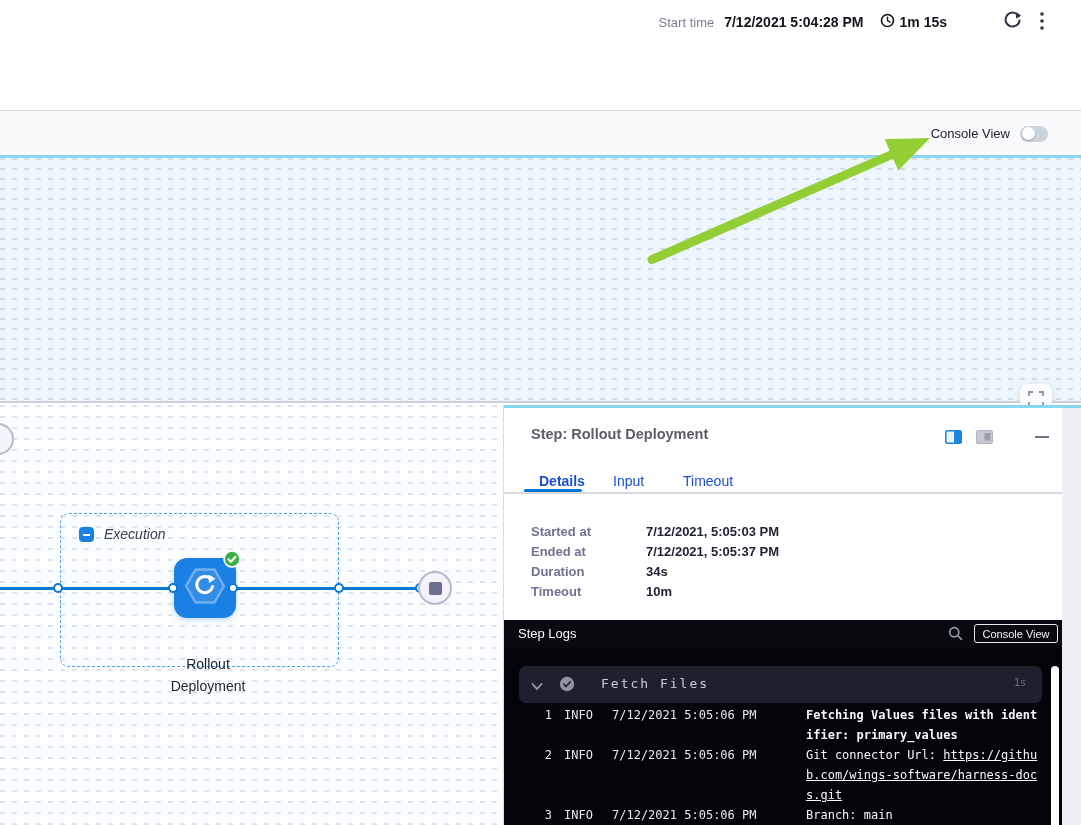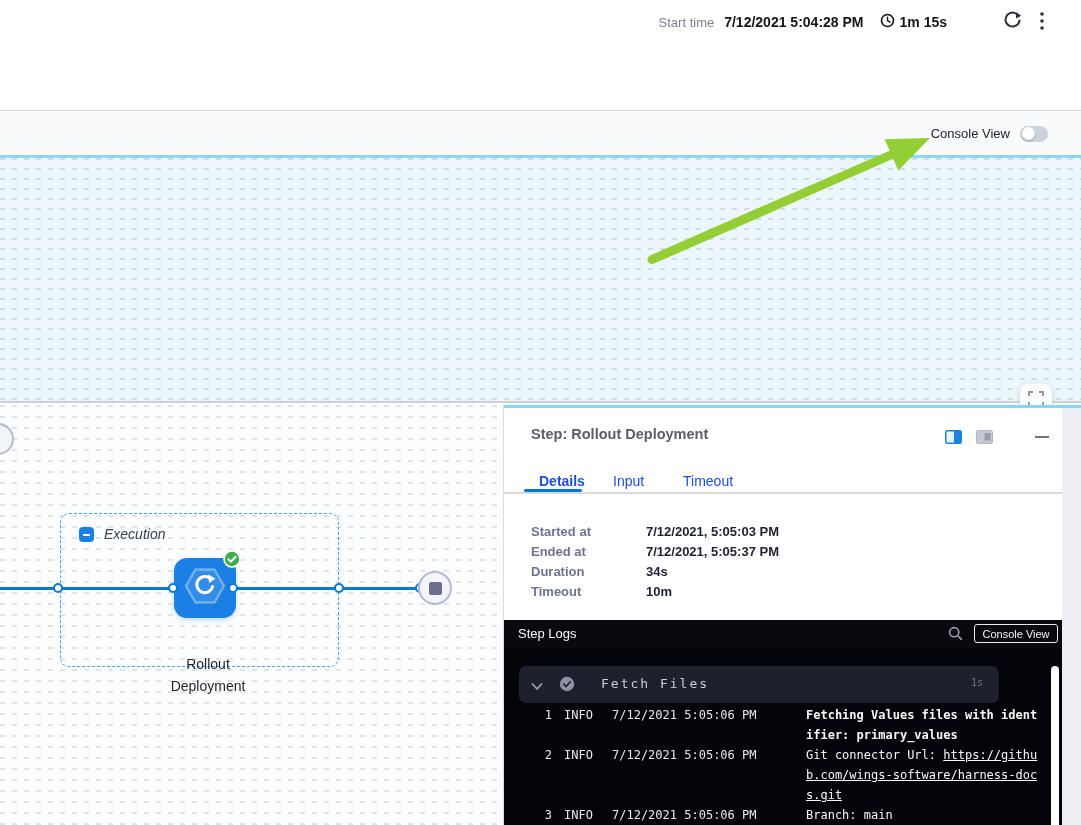--- a/index.html
+++ b/index.html
@@ -88,21 +88,21 @@
   .detail-row { display:flex; height:20px; align-items:center; }
   .detail-label { width:115px; font-size:13px; font-weight:600; color:#6f7391; }
   .detail-value { font-size:13px; font-weight:700; color:#1e2033; }
 
   
   .logs-bar { position:absolute; left:0; right:0; top:215px; height:28px; background:#090a10; }
   .logs-title { position:absolute; left:14px; top:6px; font-size:13px; color:#fafafa; }
   .logs-search-btn { position:absolute; left:444px; top:6px; }
   .logs-console-btn { position:absolute; left:470px; top:4px; width:84px; height:19px; background:none; border:1px solid #e9eaef; border-radius:3px; color:#f2f3f5; font-size:11px; font-family:"Liberation Sans",sans-serif; cursor:pointer; }
   .logs-body { position:absolute; left:0; right:0; top:243px; bottom:0; background:#030409; font-family:"DejaVu Sans Mono",monospace; }
-  .fetch-row { position:absolute; left:15px; top:18px; width:480px; height:37px; background:#1e212d; border-radius:7px; border:none; cursor:pointer; text-align:left; }
+  .fetch-row { position:absolute; left:15px; top:18px; width:523px; height:37px; background:#1e212d; border-radius:7px; border:none; cursor:pointer; text-align:left; }
   .fetch-chevron { position:absolute; left:12px; top:13px; }
   .fetch-check { position:absolute; left:40px; top:10px; }
   .fetch-name { position:absolute; left:82px; top:10px; font-family:"DejaVu Sans Mono",monospace; font-size:13px; letter-spacing:2px; color:#c8cdd9; }
   .fetch-duration { position:absolute; right:16px; top:11px; font-family:"DejaVu Sans Mono",monospace; font-size:10px; color:#6d7280; }
   .log-lines { position:absolute; left:36px; right:40px; top:57px; }
   .log-row { display:grid; grid-template-columns:12px 36px 182px 1fr; column-gap:12px; font-size:12px; line-height:20px; color:#e9eaee; }
   .log-num { text-align:right; }
   .log-msg { color:#f7f7f7; word-break:break-all; }
   .log-msg-bold { font-weight:700; }
   .log-link { color:#f7f7f7; text-decoration:underline; cursor:pointer; }

